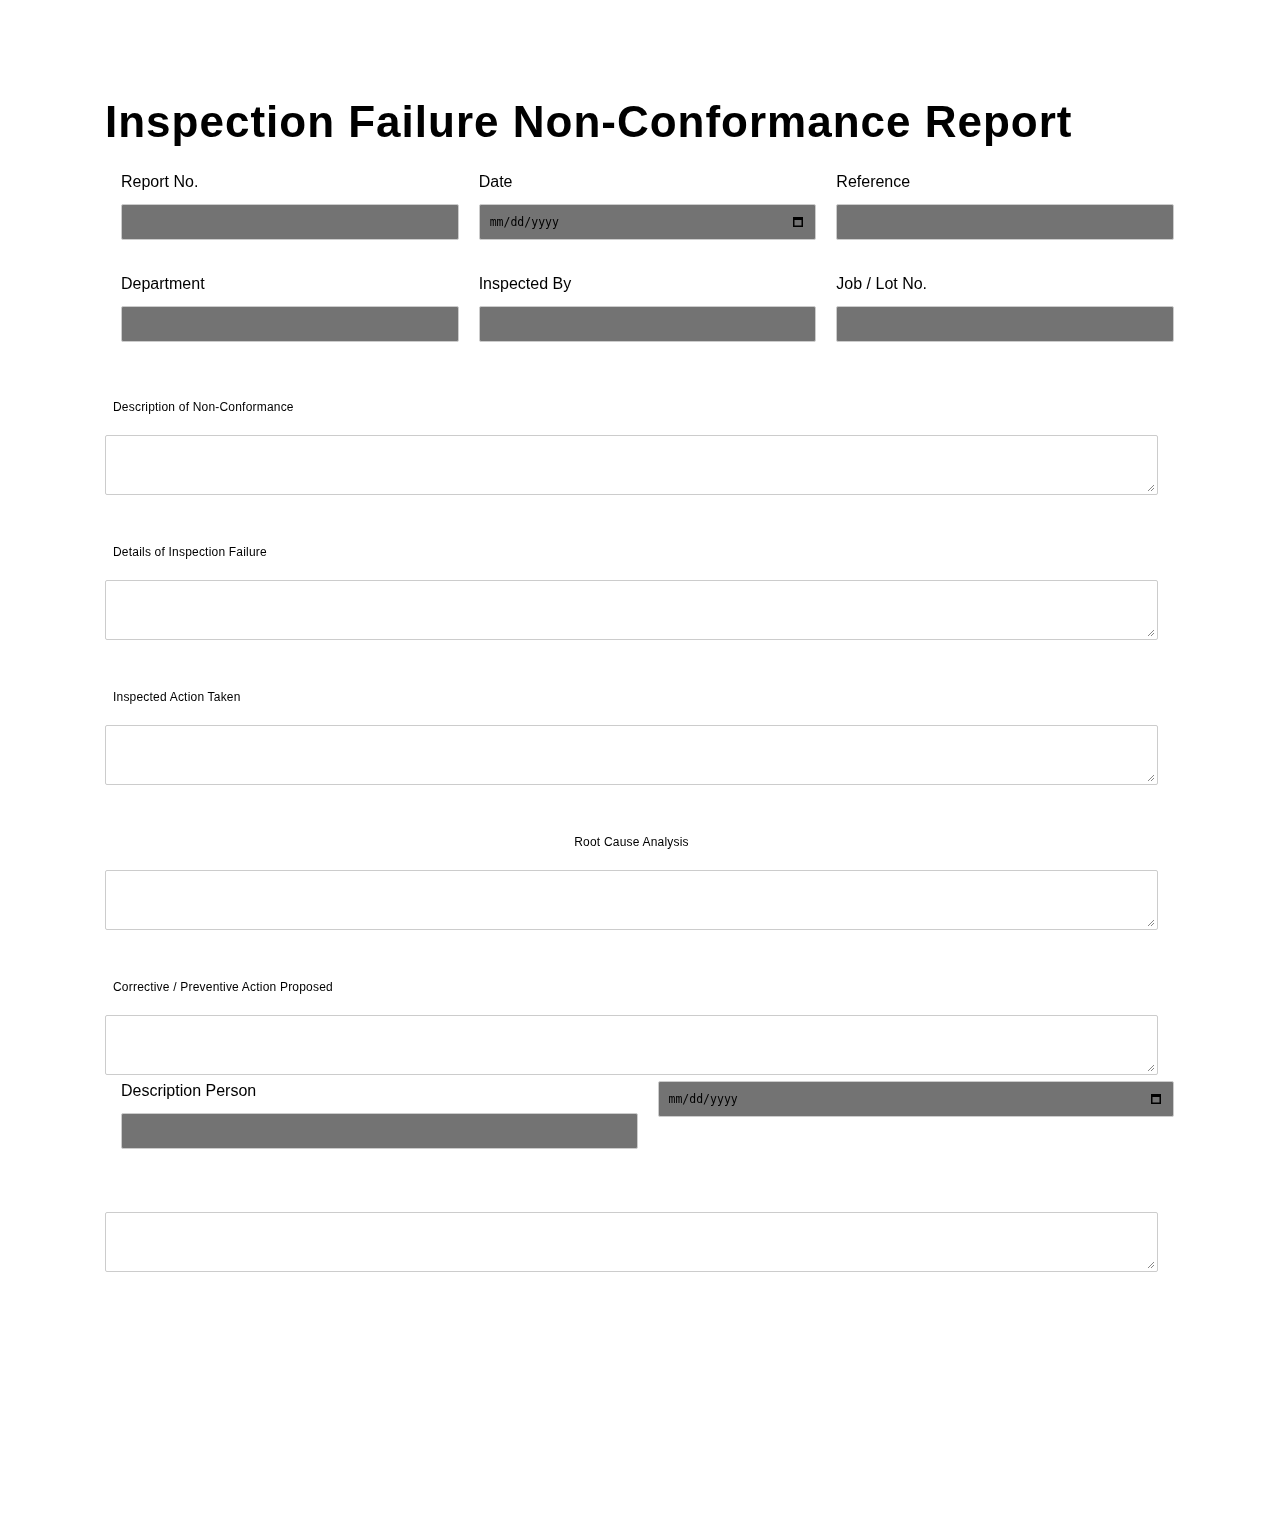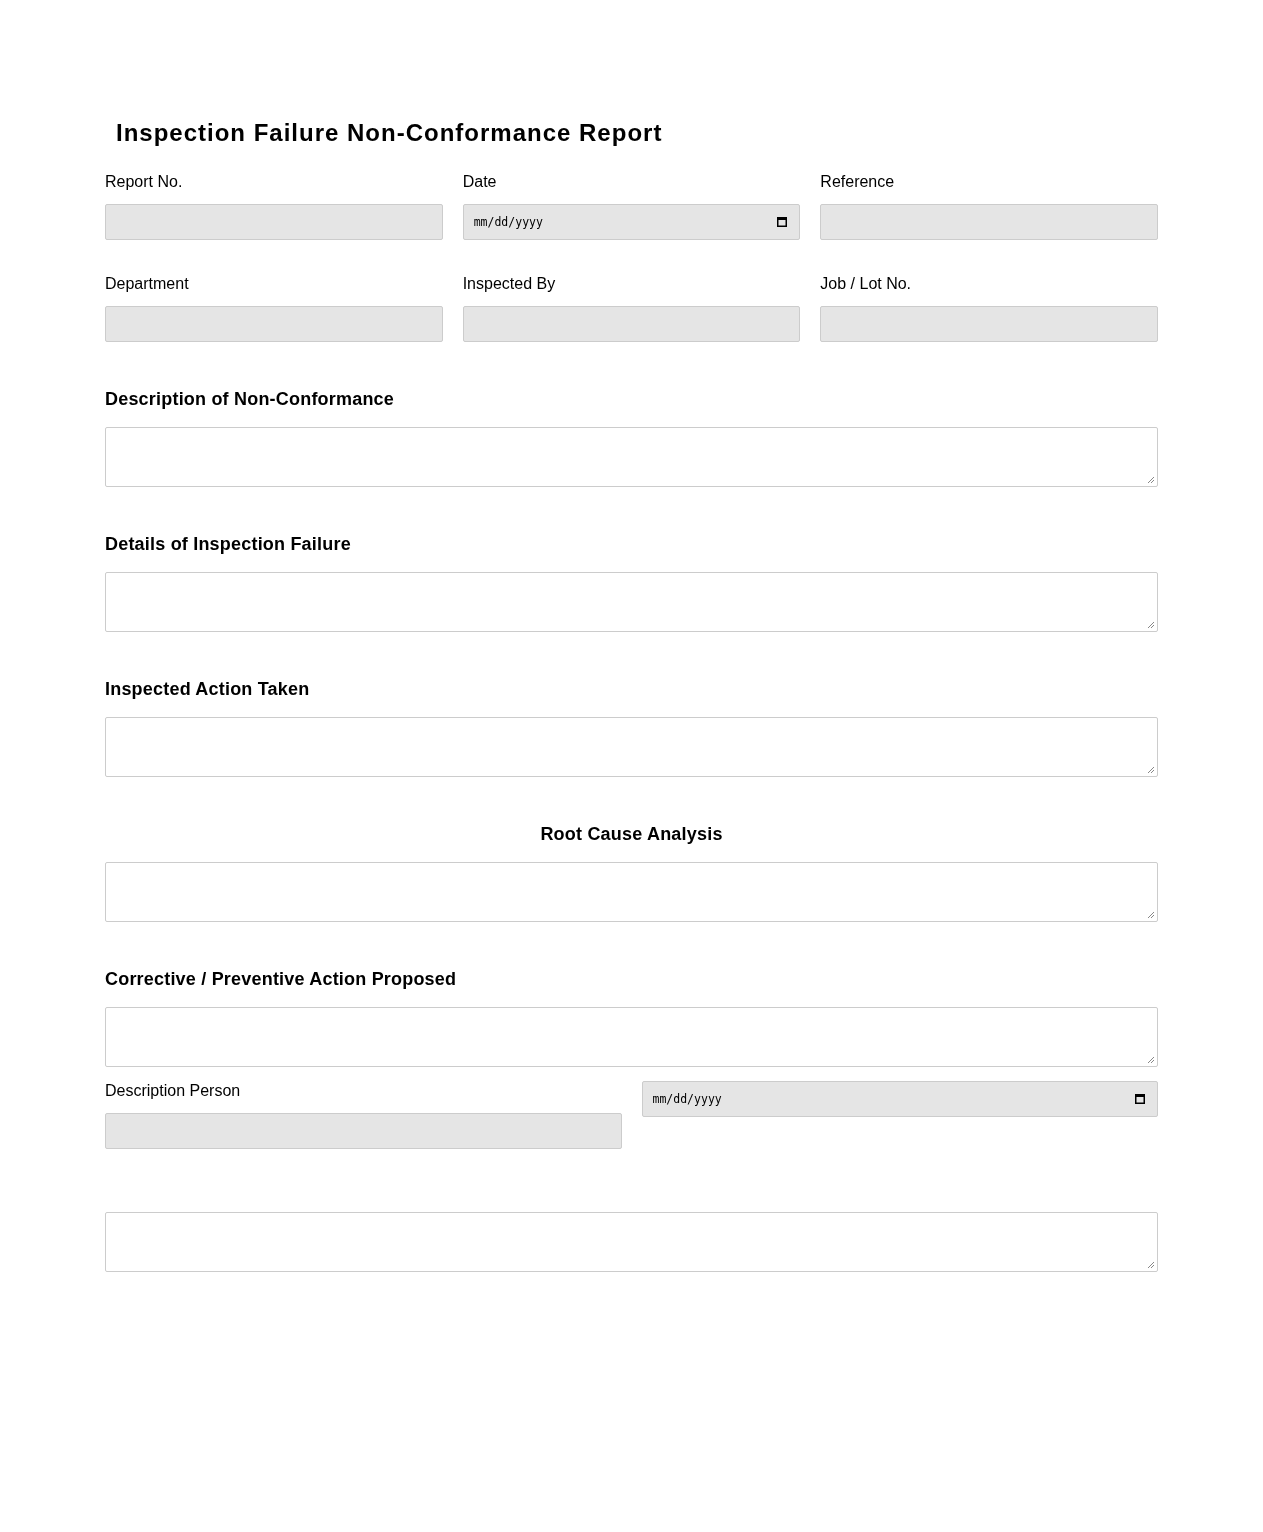--- a/index.html
+++ b/index.html
@@ -2,37 +2,37 @@
 <html><head>
 <meta charset="utf-8">
 <style>
   html, body { margin: 0; padding: 0; background: #ffffff; }
   body {
     width: 1263px; height: 1532px; position: relative;
     font-family: "Liberation Sans", sans-serif; color: #000;
   }
   .page { position: absolute; left: 105px; top: 0; width: 1053px; }
   h1 {
-    position: absolute; left: 0; top: 102px; margin: 11px;
-    font-size: 24px; font-weight: bold; letter-spacing: 1px; line-height: 40px;
+    position: absolute; left: 0; top: 102px; margin: 0;
+    font-size: 44px; font-weight: bold; letter-spacing: 1px; line-height: 40px;
     white-space: nowrap;
   }
-  .row { position: absolute; left: 0; width: 1053px; display: flex; gap: 20px; justify-content: center; }
+  .row { position: absolute; left: 16px; width: 1053px; display: flex; gap: 20px; justify-content: center; }
   .field { flex: 1; display: flex; flex-direction: column; }
   .lbl { font-size: 16px; line-height: 20px; height: 20px; margin-bottom: 12px; white-space: nowrap; }
   .inp {
     box-sizing: border-box; height: 36px; width: 100%;
-    border: 1px solid #cccccc; border-radius: 2px; background: #e5e5e5;
+    border: 1px solid #cccccc; border-radius: 2px; background: #737373;
     position: relative;
   }
   .date { display: flex; align-items: center; padding-left: 10px; }
   .date-ph { font-family: "DejaVu Sans Mono", monospace; font-size: 11.5px; color: #000; }
   .cal-icon { position: absolute; right: 12px; top: 11px; width: 10px; height: 11px; }
   .section { position: absolute; left: 0; width: 1053px; }
-  .sec-title { font-size: 18px; font-weight: bold; line-height: 22px; margin: 0; letter-spacing: 0.2px; white-space: nowrap; }
+  .sec-title { font-size: 12px; font-weight: normal; line-height: 22px; margin: 8px; letter-spacing: 0.2px; white-space: nowrap; }
   .ta {
     box-sizing: border-box; margin-top: 17px; height: 60px; width: 100%;
     border: 1px solid #cccccc; border-radius: 2px; position: relative; background: #fff;
   }
   .grip { position: absolute; right: 2px; bottom: 2px; width: 8px; height: 8px; }
 </style>
 </head>
 <body>
 
 <div class="page">

